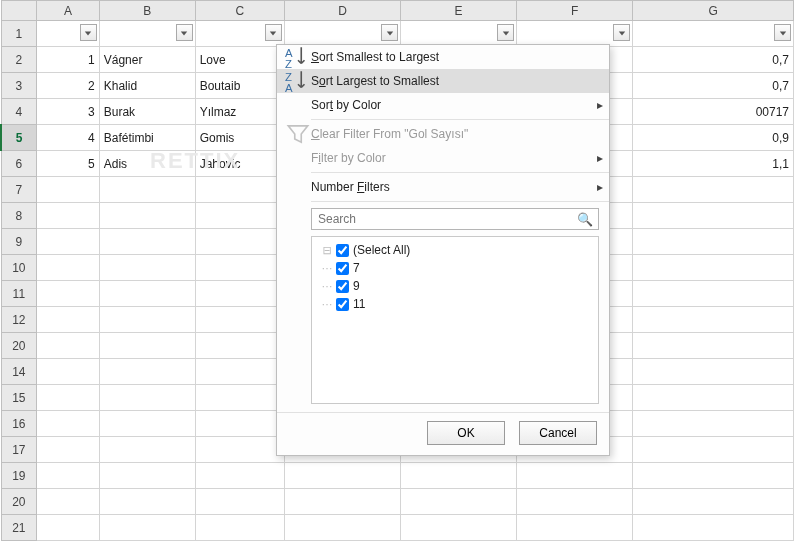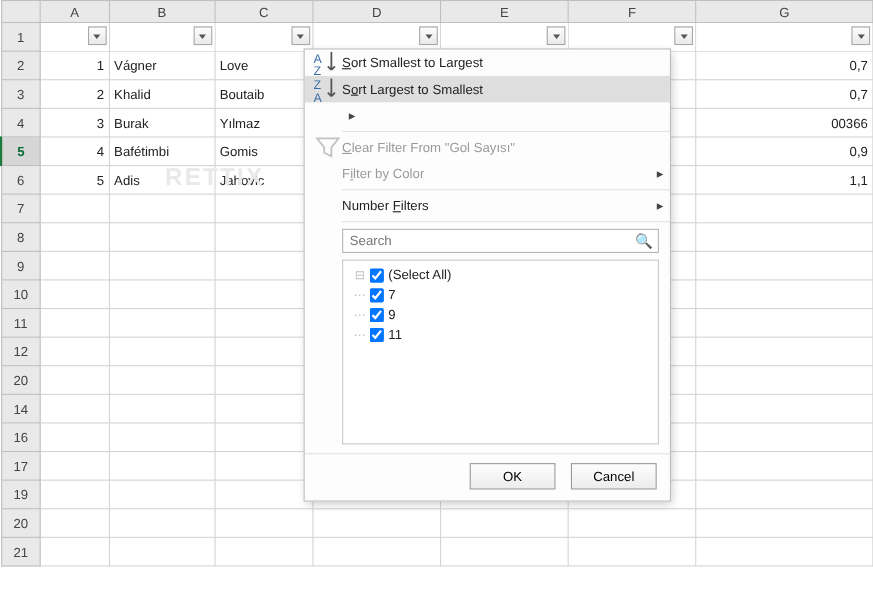--- a/index.html
+++ b/index.html
@@ -300,21 +300,21 @@
         <td class="datacell table-area num">0,7</td>
       </tr>
       <tr>
         <th class="rowhdr">4</th>
         <td class="datacell table-area num">3</td>
         <td class="datacell table-area txt">Burak</td>
         <td class="datacell table-area txt">Yılmaz</td>
         <td class="datacell table-area txt">Tr</td>
         <td class="datacell table-area txt"></td>
         <td class="datacell table-area txt"></td>
-        <td class="datacell table-area num">00366</td>
+        <td class="datacell table-area num">00717</td>
       </tr>
       <tr>
         <th class="rowhdr selected">5</th>
         <td class="datacell table-area num">4</td>
         <td class="datacell table-area txt">Bafétimbi</td>
         <td class="datacell table-area txt">Gomis</td>
         <td class="datacell table-area txt">Ga</td>
         <td class="datacell table-area txt"></td>
         <td class="datacell table-area txt"></td>
         <td class="datacell table-area num">0,9</td>
@@ -394,20 +394,30 @@
         <td></td>
         <td></td>
         <td></td>
         <td></td>
         <td></td>
         <td></td>
         <td></td>
       </tr>
       <tr>
         <th class="rowhdr">14</th>
+        <td></td>
+        <td></td>
+        <td></td>
+        <td></td>
+        <td></td>
+        <td></td>
+        <td></td>
+      </tr>
+      <tr>
+        <th class="rowhdr">15</th>
         <td></td>
         <td></td>
         <td></td>
         <td></td>
         <td></td>
         <td></td>
         <td></td>
       </tr>
       <tr>
         <th class="rowhdr">16</th>
@@ -481,20 +491,21 @@
           <text x="0" y="8" font-size="7" fill="#3a6fa5">Z</text>
           <text x="0" y="15" font-size="7" fill="#3a6fa5">A</text>
           <path d="M10 2v10m0 0l-2-2m2 2l2-2" stroke="#555" stroke-width="1" fill="none"></path>
         </svg>
     </span>
     <span class="txt">S<u>o</u><span>rt Largest to Smallest</span></span>
   </div>
 
   <div class="menu-item">
     <span class="icon-slot"></span>
+    <span class="txt">Sor<u>t</u><span> by Color</span></span>
     <span class="arrow">▸</span>
   </div>
 
   <div class="sep"></div>
 
   <div class="menu-item disabled">
     <span class="icon-slot">
       <svg viewBox="0 0 16 16">
           <path d="M2 3h12l-4 5v5l-4-2V8z" fill="none" stroke="#c2c2c2"></path>
         </svg>

